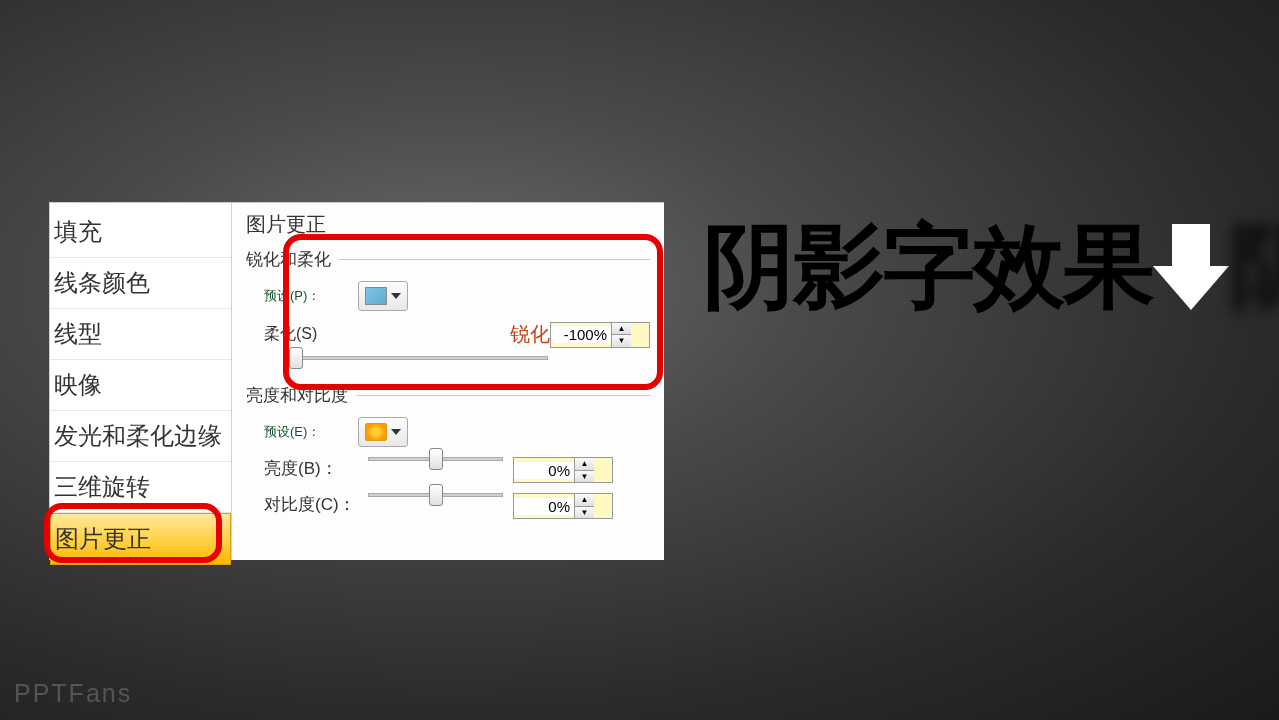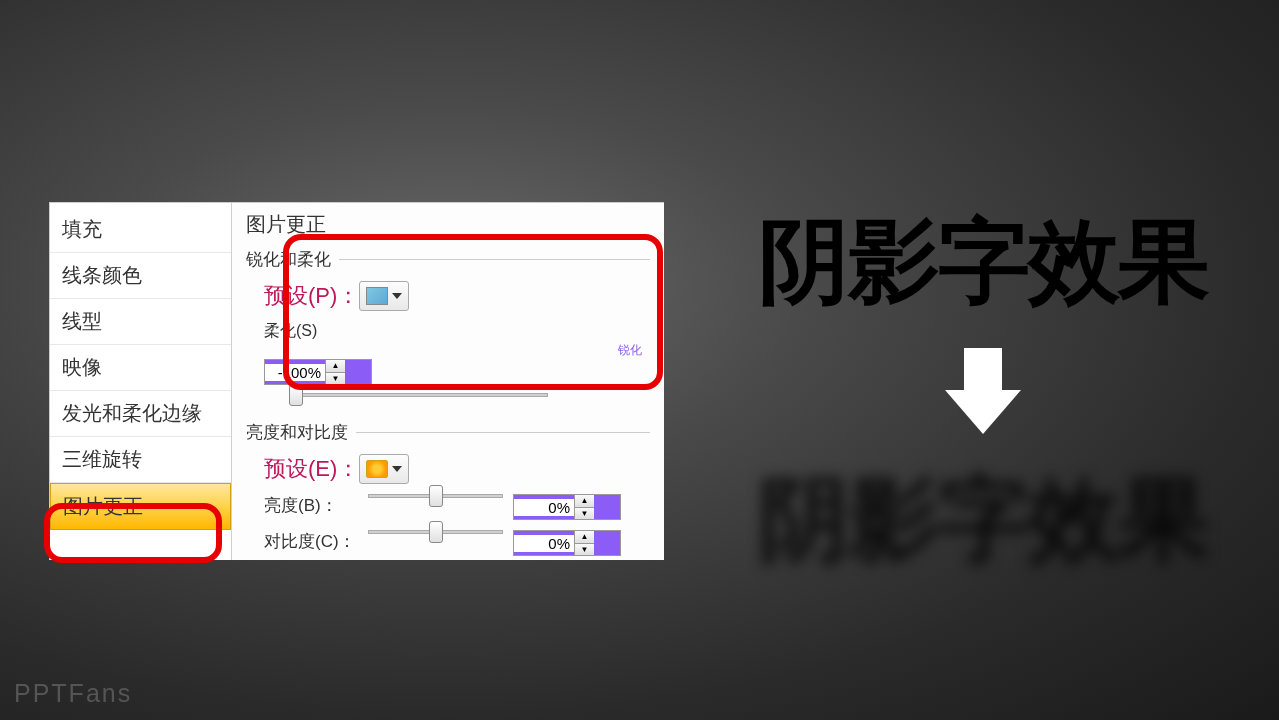--- a/index.html
+++ b/index.html
@@ -22,22 +22,22 @@
       border-top: 1px solid #ccc;
       border-left: 1px solid #ccc;
     }
     .sidebar {
       width: 182px;
       background: #fff;
       border-right: 1px solid #d0d0d0;
       padding-top: 4px;
     }
     .sidebar-item {
-      padding: 9px 12px;
-      font-size: 20px;
+      padding: 9px 4px;
+      font-size: 24px;
       color: #333;
       border-bottom: 1px solid #e8e8e8;
       cursor: pointer;
     }
     .sidebar-item.active {
       background: linear-gradient(to bottom, #ffe89c 0%, #ffd24a 50%, #ffb700 100%);
       border: 1px solid #d4a017;
       color: #333;
     }
     .highlight-red {
@@ -89,22 +89,22 @@
       background: #ccc;
       margin-left: 8px;
     }
     .row {
       display: flex;
       align-items: center;
       margin-bottom: 10px;
       padding-left: 18px;
     }
     .row-label {
-      font-size: 22px;
-      color: #be185d;
+      font-size: 13px;
+      color: #14532d;
       min-width: 94px;
     }
     .preset-btn {
       display: inline-flex;
       align-items: center;
       border: 1px solid #aaa;
       background: linear-gradient(#fdfdfd, #e8e8e8);
       padding: 3px 6px;
       border-radius: 3px;
       height: 30px;
@@ -126,34 +126,34 @@
     }
     .dropdown-arrow {
       width: 0;
       height: 0;
       border-left: 5px solid transparent;
       border-right: 5px solid transparent;
       border-top: 6px solid #333;
     }
     .slider-row {
       display: flex;
+      align-items: center;
       padding-left: 18px;
       margin-bottom: 8px;
-      flex-direction: column;
     }
     .slider-label-left {
       font-size: 16px;
       color: #333;
       margin-right: 8px;
     }
     .slider-label-right {
-      font-size: 12px;
-      color: #8b5cf6;
+      font-size: 20px;
+      color: #c2410c;
       margin-left: auto;
-      margin-right: 8px;
+      margin-right: 0;
     }
     .slider-track {
       position: relative;
       width: 240px;
       height: 4px;
       background: #d0d0d0;
       border: 1px solid #aaa;
       margin-left: 18px;
     }
     .slider-thumb {
@@ -171,23 +171,23 @@
       width: 135px;
       height: 4px;
       background: #d0d0d0;
       border: 1px solid #aaa;
       margin-right: 10px;
     }
     .spinner {
       display: flex;
       align-items: center;
       border: 1px solid #999;
-      background: #8b5cf6;
+      background: #fef9c3;
       height: 26px;
-      width: 108px;
+      width: 100px;
     }
     .spinner-input {
       border: none;
       width: 60px;
       text-align: right;
       font-size: 15px;
       padding-right: 4px;
       outline: none;
     }
     .spinner-arrows {
@@ -217,21 +217,20 @@
       font-size: 17px;
       color: #333;
       min-width: 104px;
     }
     .right-section {
       position: absolute;
       left: 703px;
       top: 200px;
       width: 560px;
       display: flex;
-      flex-direction: column;
       align-items: center;
     }
     .effect-title {
       font-size: 92px;
       font-weight: bold;
       font-family: SimSun, serif;
       color: #000;
       letter-spacing: -2px;
       white-space: nowrap;
     }

